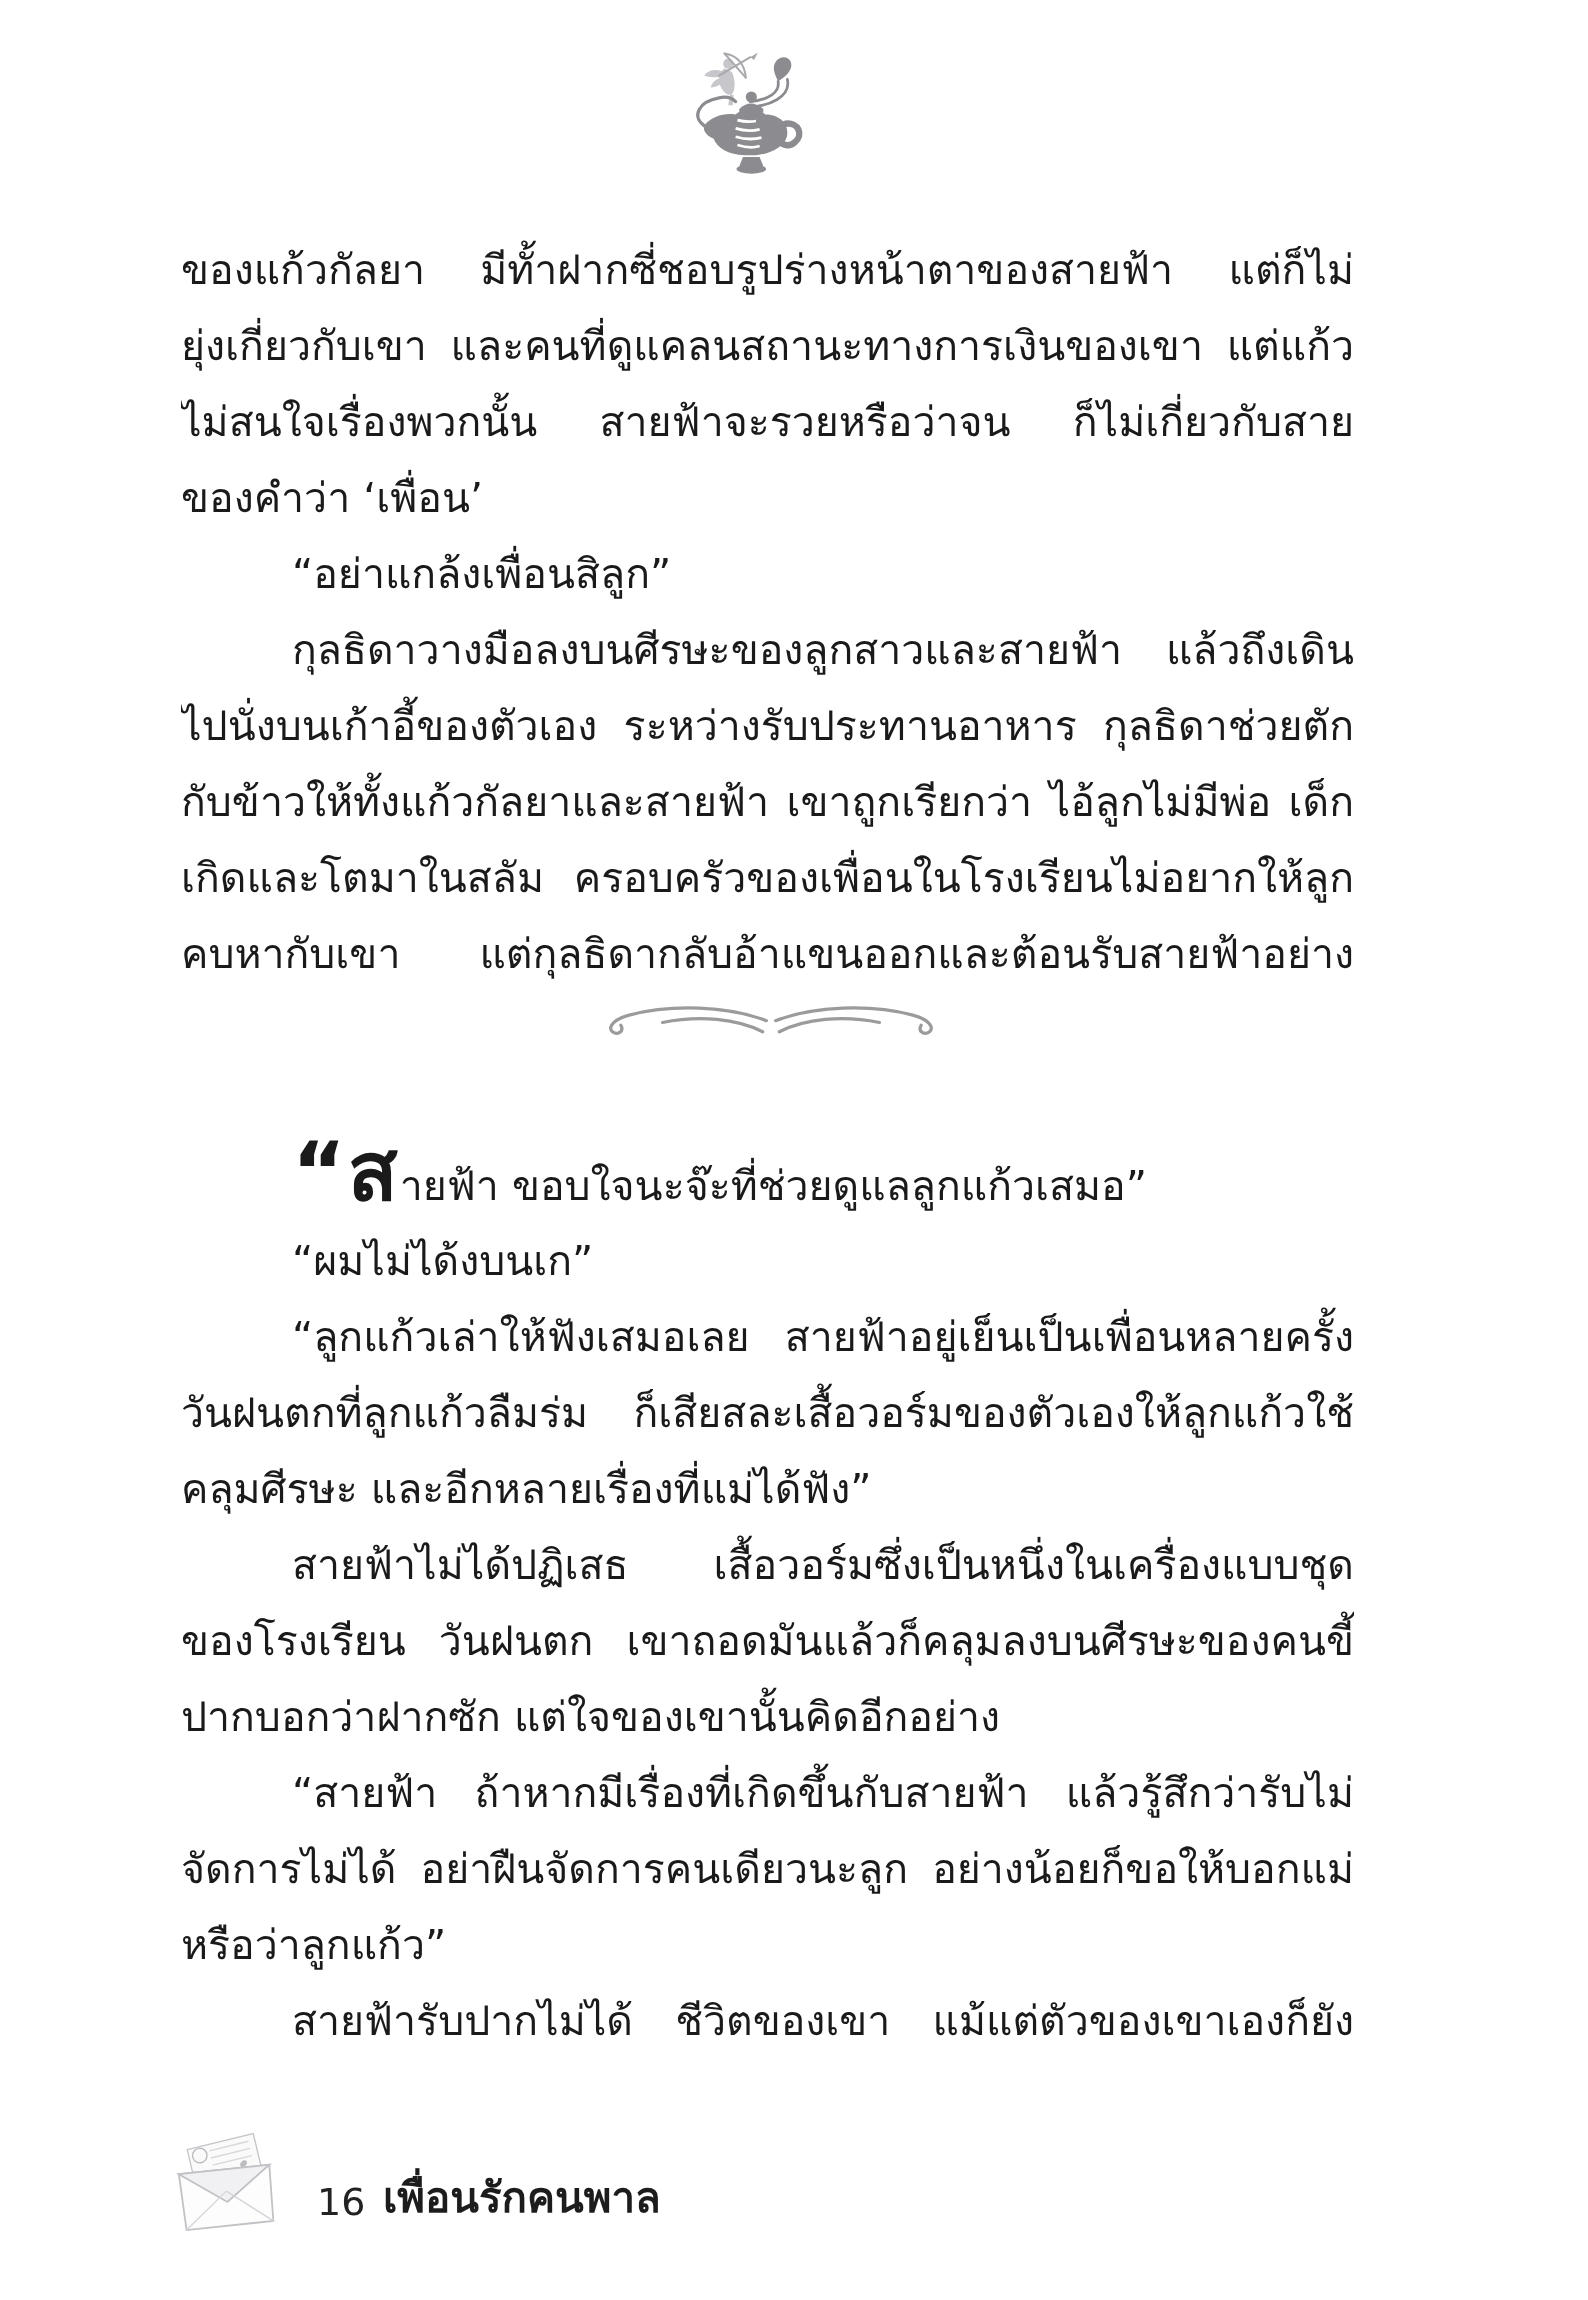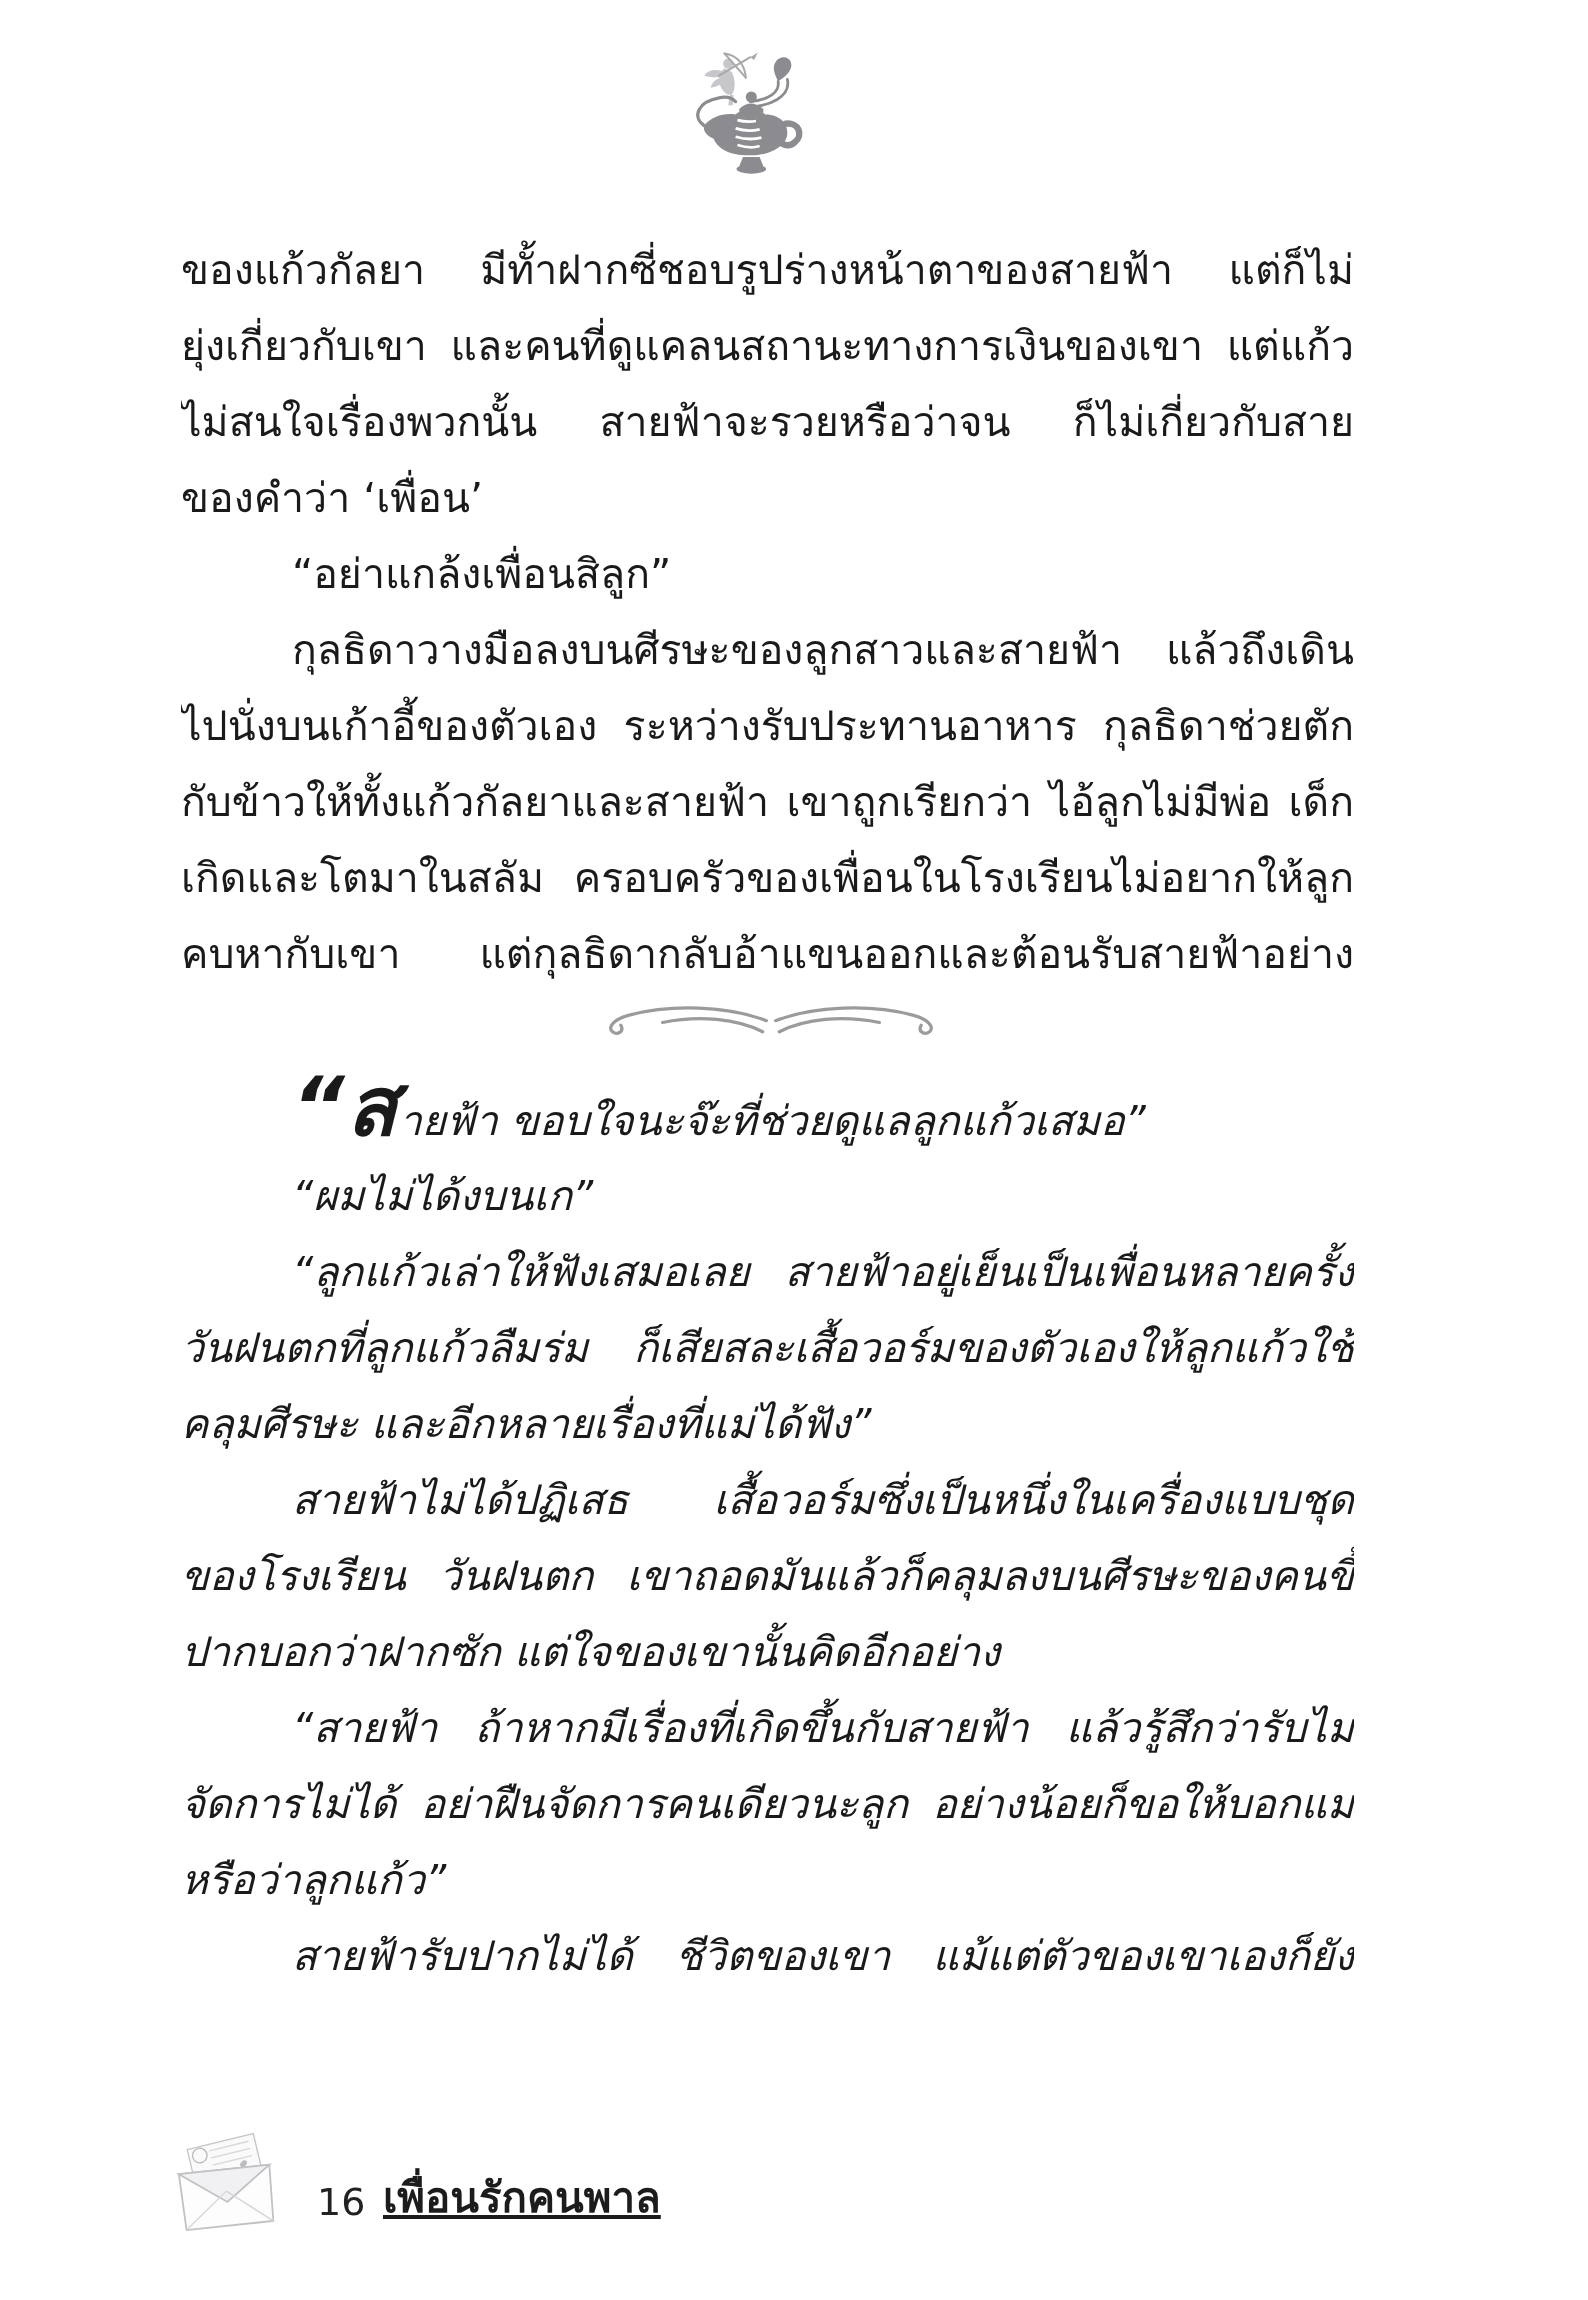--- a/index.html
+++ b/index.html
@@ -10,37 +10,37 @@
     background:#ffffff;
     font-family:"DejaVu Sans","Liberation Sans",sans-serif;
     color:#1a1a1a;
     overflow:hidden;
   }
   
   .logo { position:absolute; top:48px; left:691px; width:116px; height:134px; }
   
   .textblock { position:absolute; left:181px; width:1173px; }
   .tb1 { top:232px; }
-  .tb2 { top:1056px;font-style:italic; }
+  .tb2 { top:1121px; }
   .line {
     height:76px; line-height:76px;
     font-size:41px;
     white-space:normal;
     overflow:hidden;
   }
   .line.j { text-align:justify; text-align-last:justify; }
   .line.indent { text-indent:111px; }
   .dropline { height:102px; line-height:102px; }
   .dropcap { font-weight:700; font-size:82px; line-height:102px; letter-spacing:1.9px; }
   
   .divider { position:absolute; top:1002px; left:581px; width:380px; height:41px; }
   
   .footer-envelope { position:absolute; left:169px; top:2133px; width:113px; height:100px; transform:rotate(-6deg); }
   .page-number { position:absolute; left:317px; top:2180px; font-size:38px; line-height:45px; font-weight:500; color:#222;text-align:right; }
-  .book-title { position:absolute; left:383px; top:2174px; font-size:42px; line-height:48px; font-weight:700; color:#1c1c1c;text-decoration:underline; }
+  .book-title { position:absolute; left:383px; top:2174px; font-size:42px; line-height:48px; font-weight:700; color:#1c1c1c; }
 </style>
 </head>
 <body>
 
 <div class="page">
 
   <div class="logo">
     <svg viewBox="0 0 125 145" width="116" height="134">
 
       <g fill="#c7c7cb" stroke="none">

